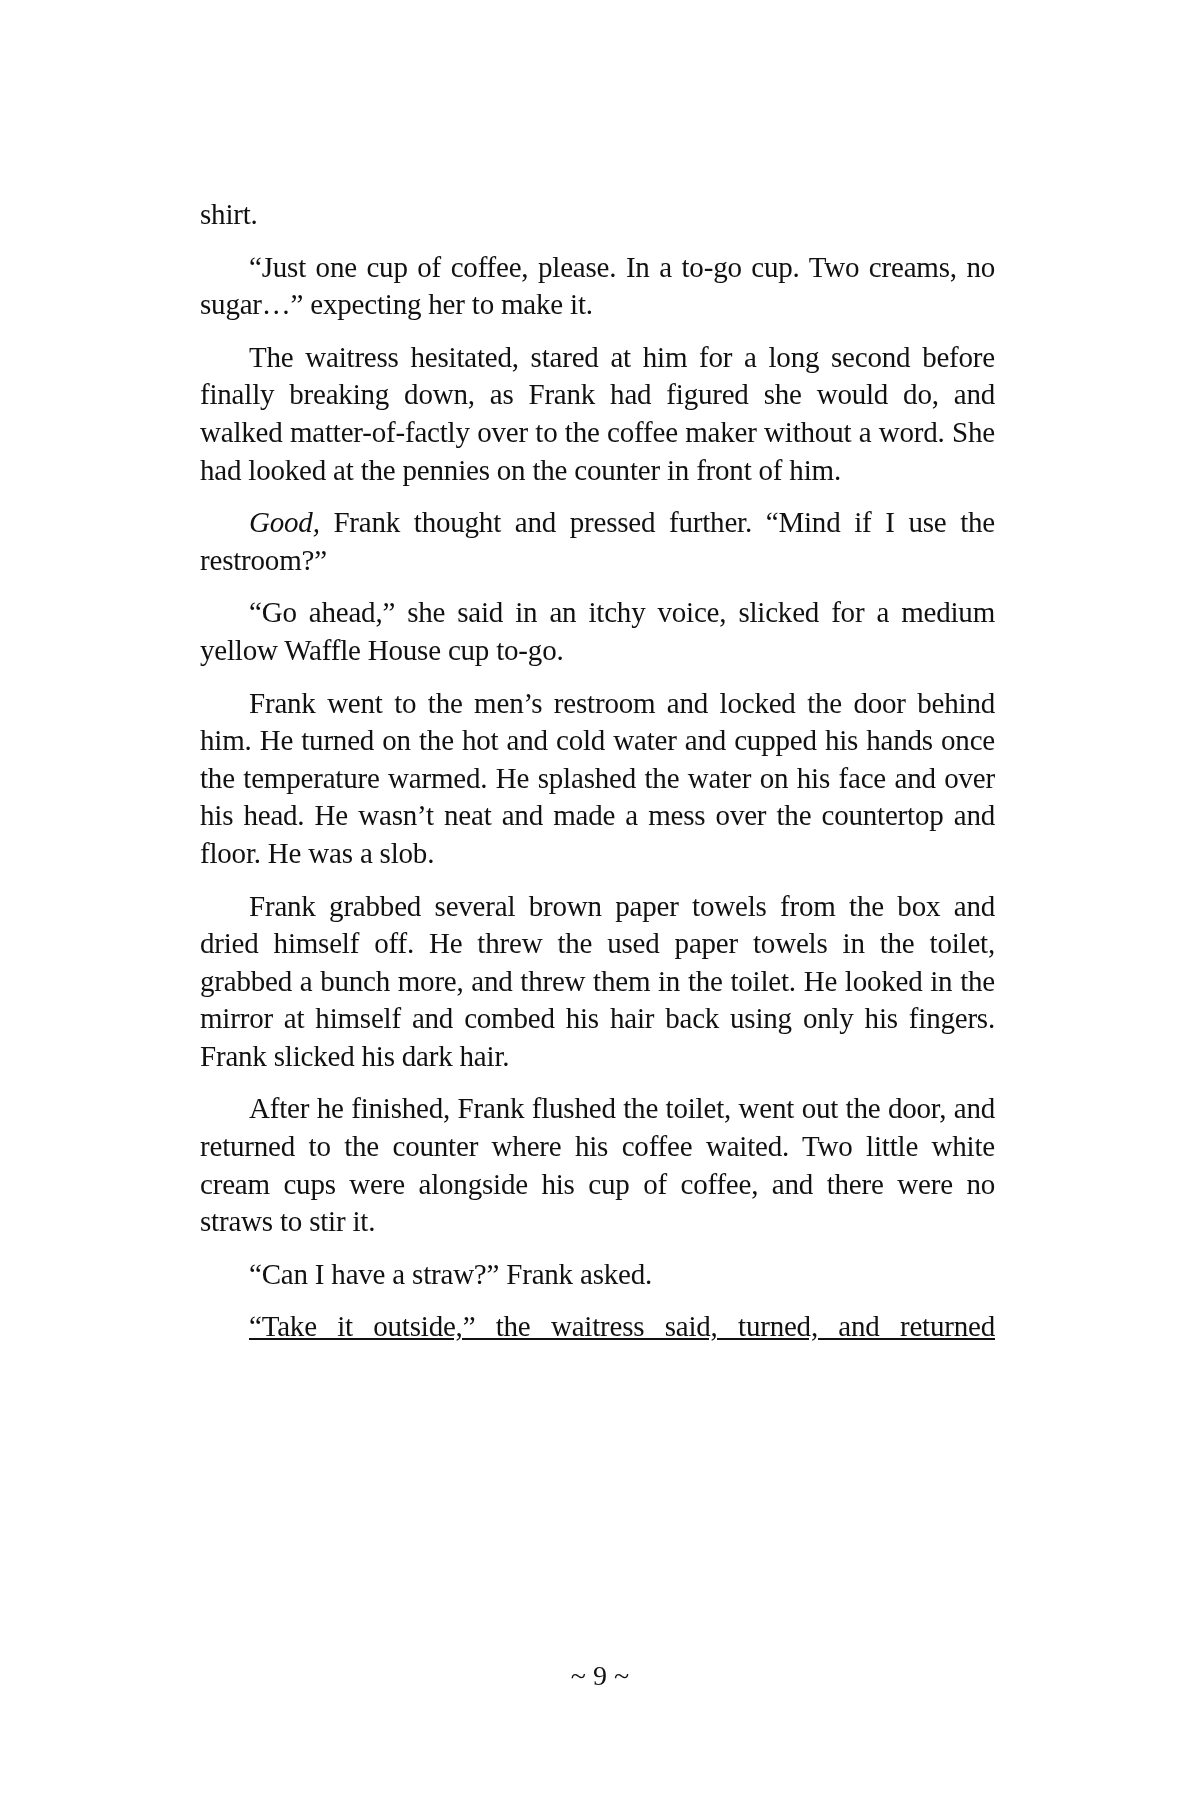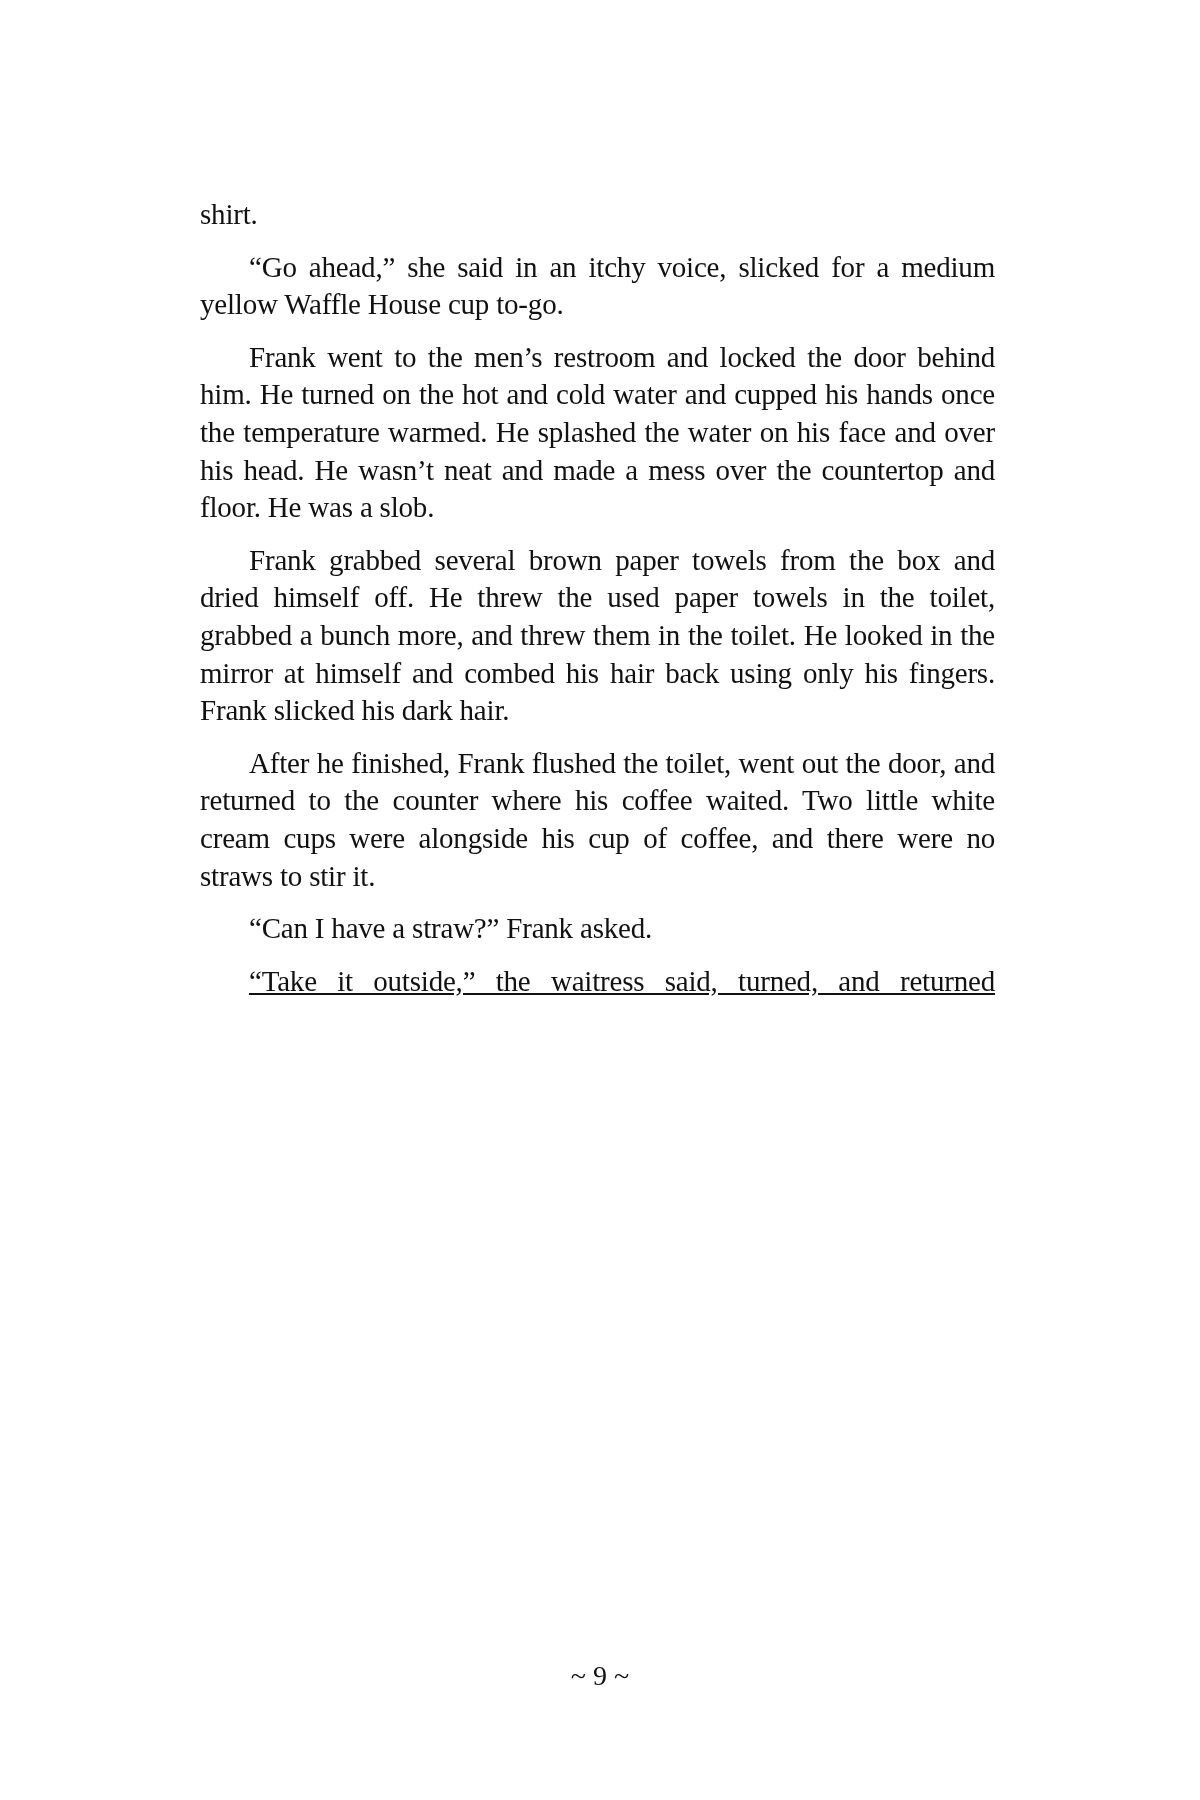--- a/index.html
+++ b/index.html
@@ -56,20 +56,23 @@
     font-size: 28px;
     line-height: 32px;
   }
 </style>
 </head>
 <body>
 
 <div class="page">
   <div class="text-column">
     <p class="para no-indent">shirt.</p>
+    <p class="para">“Just one cup of coffee, please. In a to-go cup. Two creams, no sugar…” expecting her to make it.</p>
+    <p class="para">The waitress hesitated, stared at him for a long second before finally breaking down, as Frank had figured she would do, and walked matter-of-factly over to the coffee maker without a word. She had looked at the pennies on the counter in front of him.</p>
+    <p class="para"><span class="ital">Good,</span><span> Frank thought and pressed further. “Mind if I use the restroom?”</span></p>
     <p class="para">“Go ahead,” she said in an itchy voice, slicked for a medium yellow Waffle House cup to-go.</p>
     <p class="para">Frank went to the men’s restroom and locked the door behind him. He turned on the hot and cold water and cupped his hands once the temperature warmed. He splashed the water on his face and over his head. He wasn’t neat and made a mess over the countertop and floor. He  was a slob.</p>
     <p class="para">Frank grabbed several brown paper towels from the box and dried himself off. He threw the used paper towels in the toilet, grabbed a bunch more, and threw them in the toilet. He looked in the mirror at himself and combed his hair back using only his fingers. Frank slicked his dark hair.</p>
     <p class="para">After he finished, Frank flushed the toilet, went out the door, and returned to the counter where his coffee waited. Two little white cream cups were alongside his cup of coffee, and there were no straws to stir it.</p>
     <p class="para">“Can I have a straw?” Frank asked.</p>
     <p class="para last-line-justified">“Take it outside,” the waitress said, turned, and returned</p>
   </div>
   <div class="folio">~ 9 ~</div>
 </div>
 

